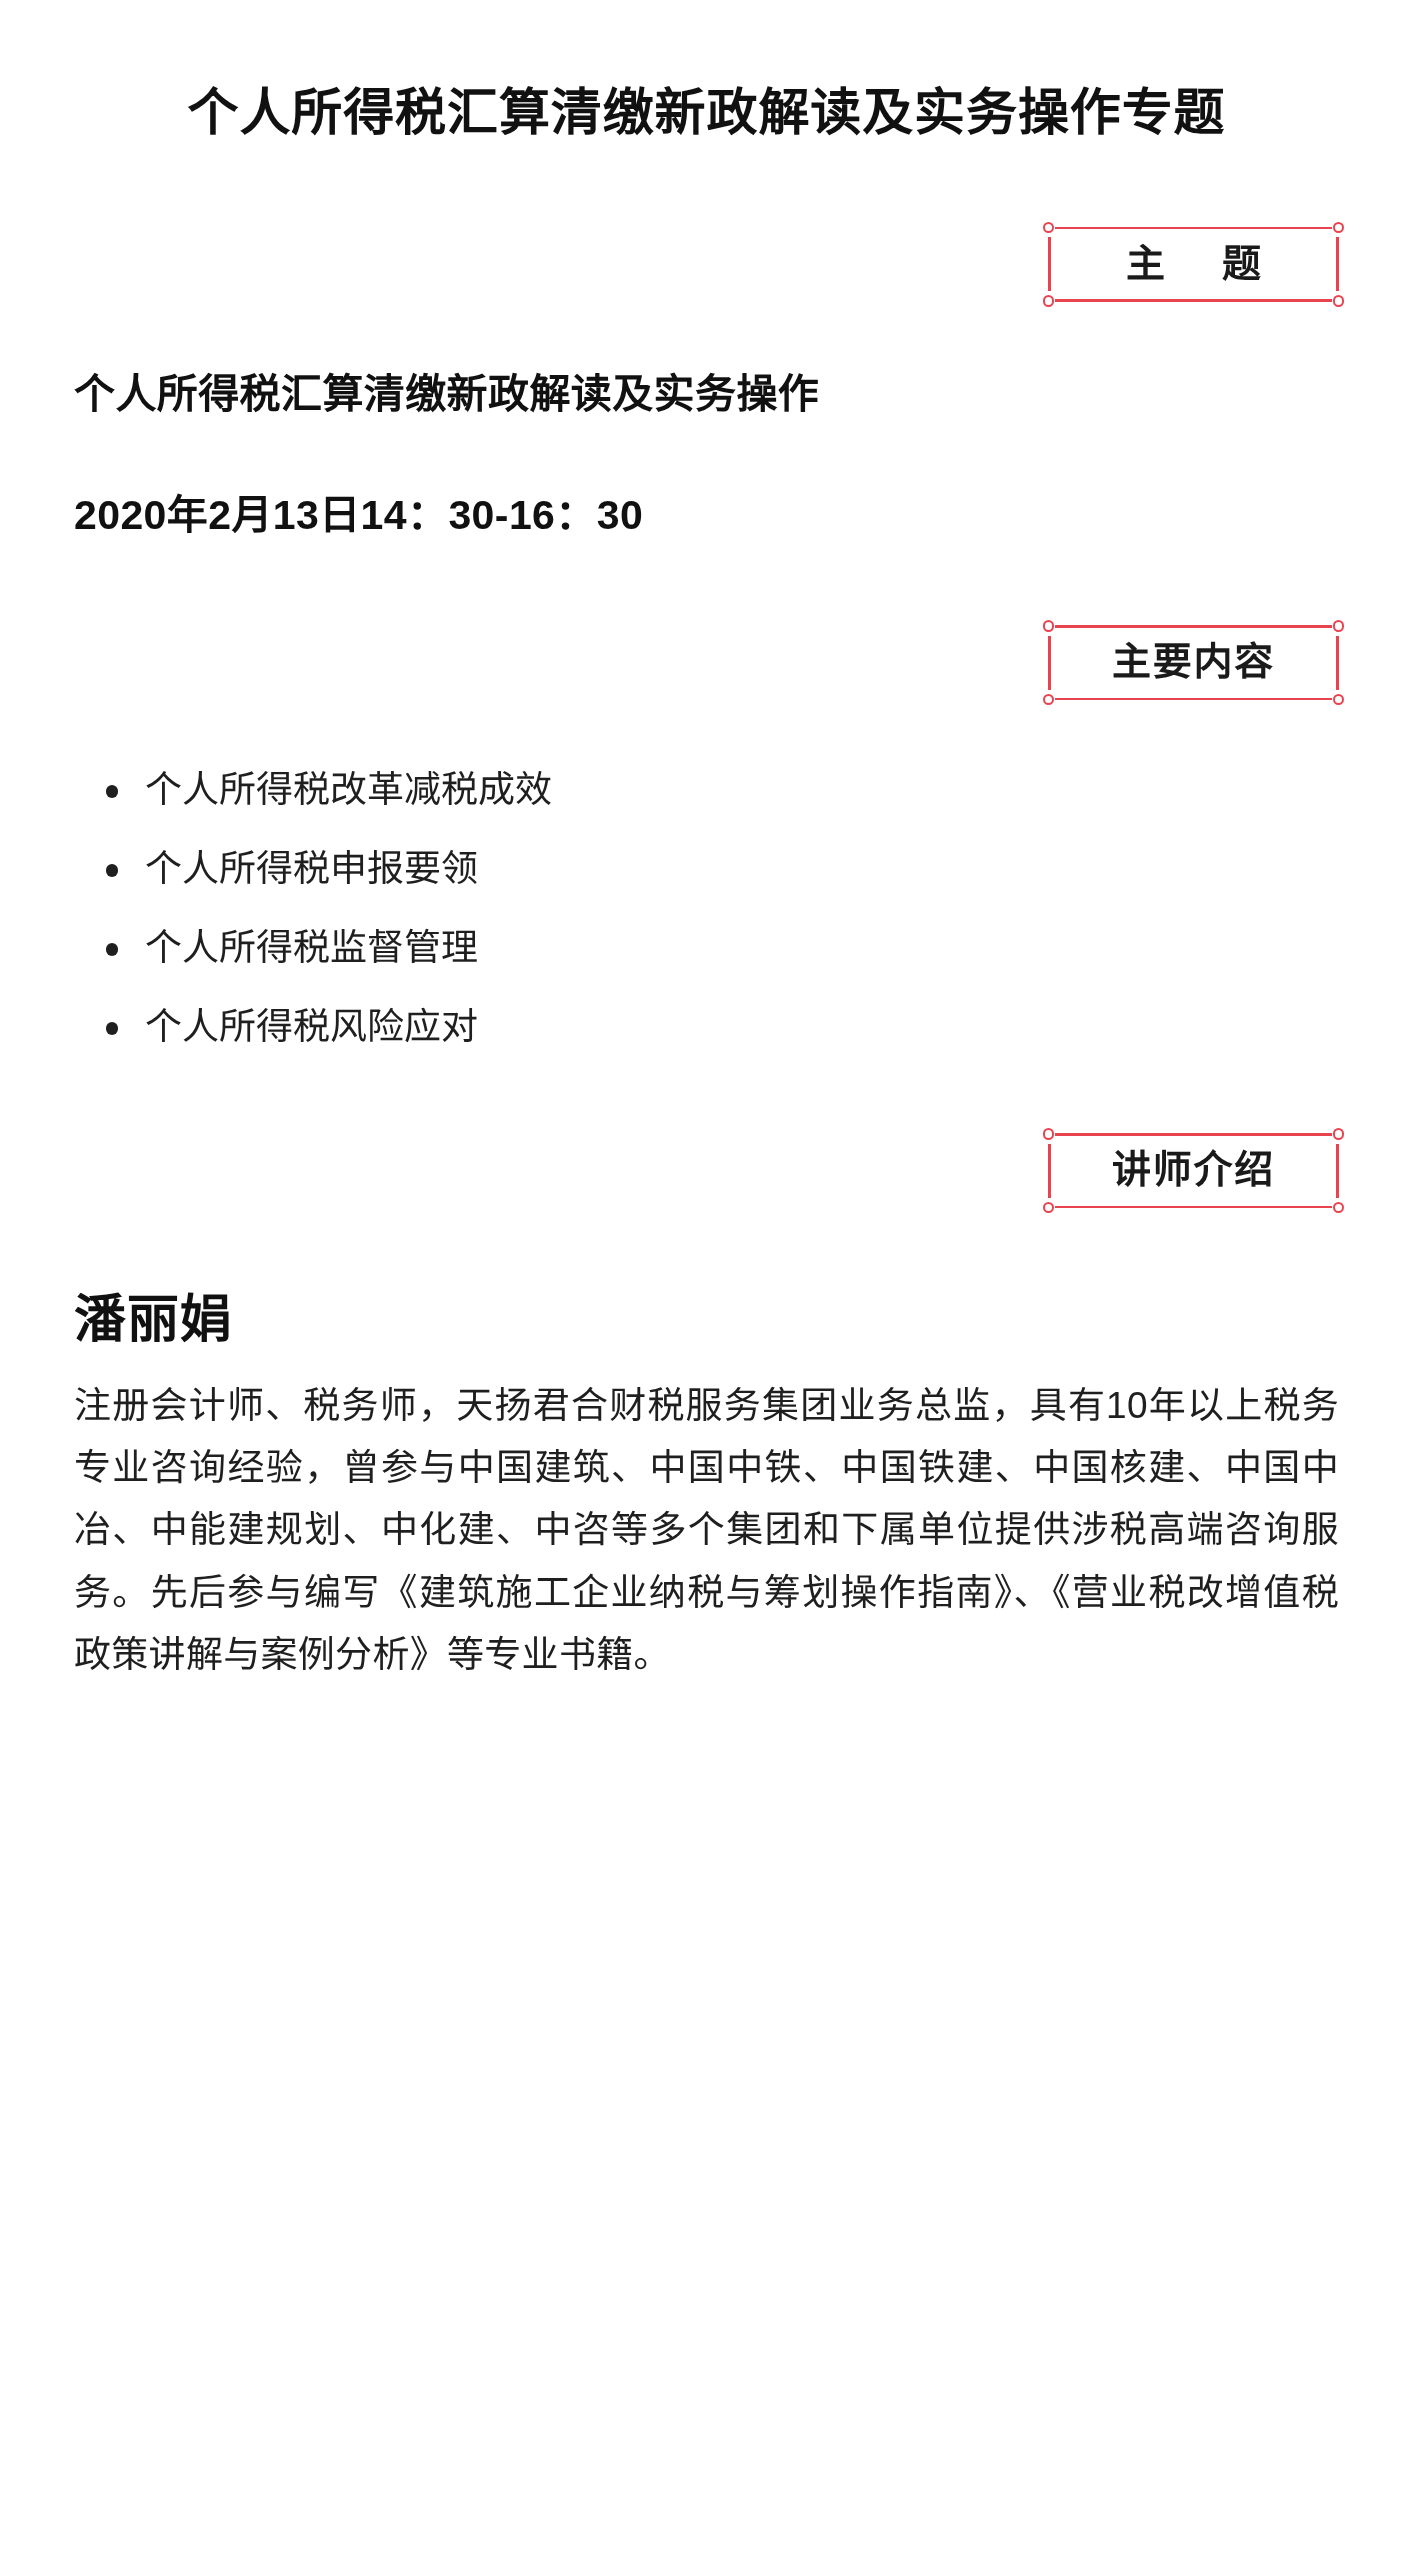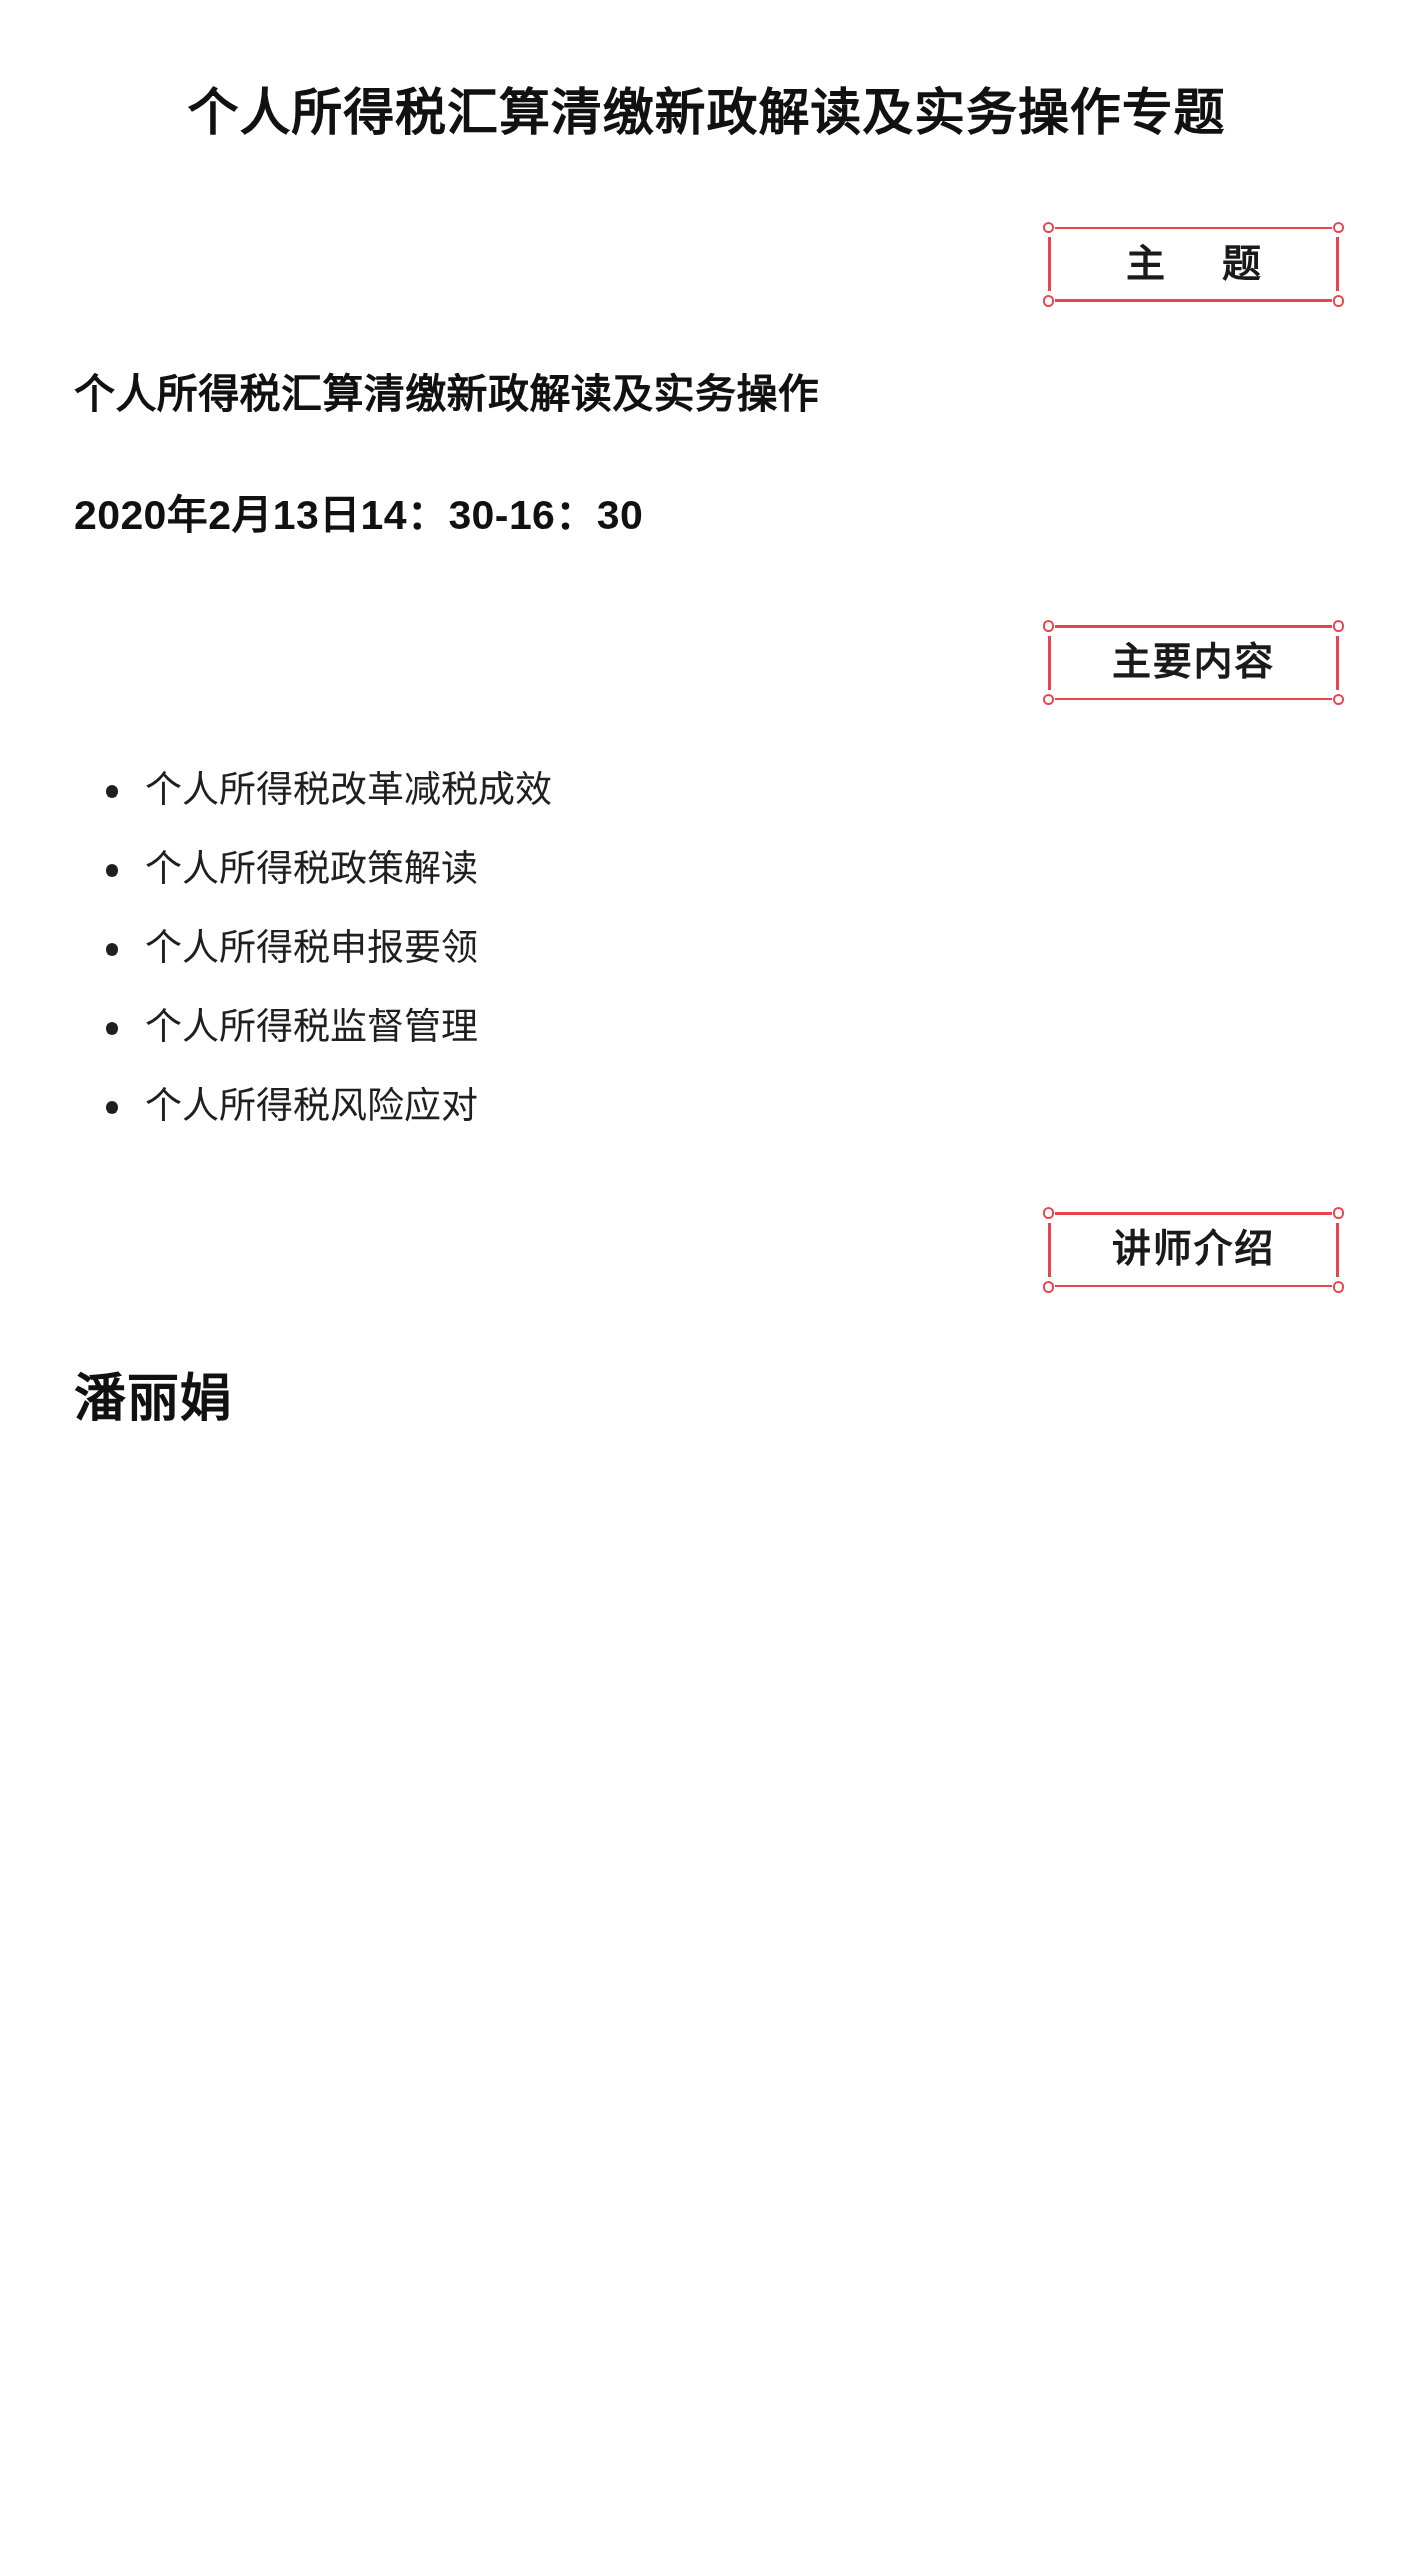--- a/index.html
+++ b/index.html
@@ -180,35 +180,35 @@
       <span class="bar right"></span>
       <span class="dot tl"></span>
       <span class="dot tr"></span>
       <span class="dot bl"></span>
       <span class="dot br"></span>
       <span class="badge-text">主要内容</span>
     </div>
   </div>
   <ul class="bullet-list">
     <li>个人所得税改革减税成效</li>
-    <li>个人所得税政策解读</li>
     <li>个人所得税申报要领</li>
     <li>个人所得税监督管理</li>
     <li>个人所得税风险应对</li>
   </ul>
 
   <div class="section-header">
     <div class="badge">
       <span class="rule top"></span>
       <span class="rule bottom"></span>
       <span class="bar left"></span>
       <span class="bar right"></span>
       <span class="dot tl"></span>
       <span class="dot tr"></span>
       <span class="dot bl"></span>
       <span class="dot br"></span>
       <span class="badge-text">讲师介绍</span>
     </div>
   </div>
   <p class="lecturer-name">潘丽娟</p>
+  <p class="lecturer-bio">注册会计师、税务师，天扬君合财税服务集团业务总监，具有10年以上税务专业咨询经验，曾参与中国建筑、中国中铁、中国铁建、中国核建、中国中冶、中能建规划、中化建、中咨等多个集团和下属单位提供涉税高端咨询服务。先后参与编写《建筑施工企业纳税与筹划操作指南》、《营业税改增值税政策讲解与案例分析》等专业书籍。</p>
 
 </div>
 
 
 </body></html>

